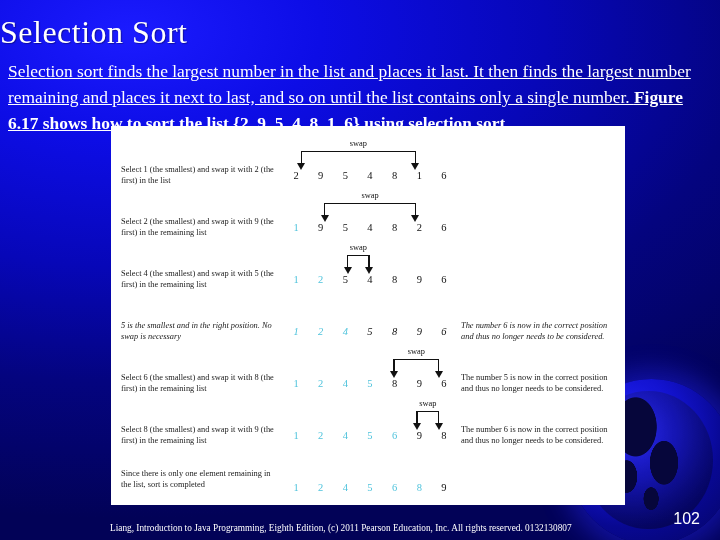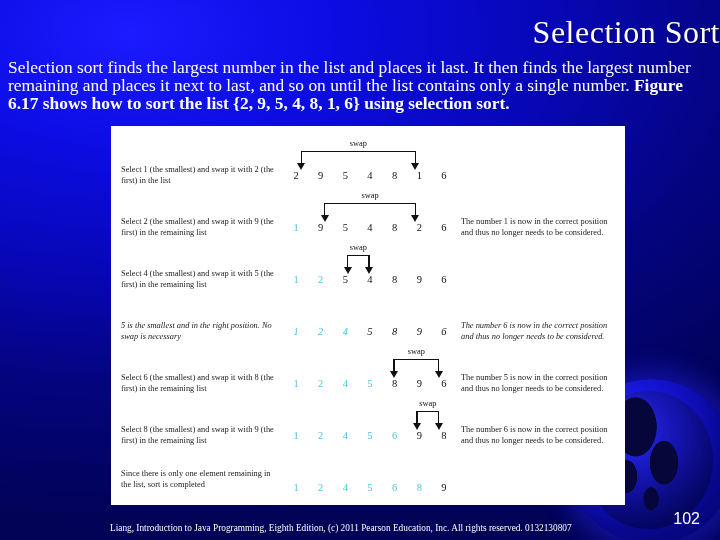--- a/index.html
+++ b/index.html
@@ -31,34 +31,35 @@
       radial-gradient(ellipse 26% 34% at 40% 26%, #07073a 0%, #07073a 62%, transparent 64%),
       radial-gradient(ellipse 18% 26% at 62% 52%, #07073a 0%, #07073a 60%, transparent 62%),
       radial-gradient(ellipse 14% 20% at 33% 62%, #07073a 0%, #07073a 58%, transparent 60%),
       radial-gradient(ellipse 10% 14% at 52% 78%, #07073a 0%, #07073a 58%, transparent 60%),
       radial-gradient(circle at 38% 32%, rgba(60,60,255,.30) 0%, rgba(6,6,70,.55) 70%, rgba(3,3,45,.8) 100%);
   }
 
   
   #title{
     position:absolute;left:0;right:0;top:14px;
-    text-align:right;
+    text-align:left;
     color:#ffffff;
     font-size:32px;
     letter-spacing:.5px;
     text-shadow:1px 1px 1px rgba(0,0,0,.35);
   }
 
   
   #body-text{
     position:absolute;left:8px;right:10px;top:58px;
     color:#ffffff;
     font-size:17.4px;
-    line-height:18px;
+    line-height:26px;
     font-weight:700;
+    text-decoration:underline;
   }
   #body-text .light{font-weight:400;}
 
   
   #figure{
     position:absolute;
     left:111px;top:126px;
     width:514px;height:379px;
     background:#ffffff;
     overflow:hidden;
@@ -169,21 +170,20 @@
         </div>
         <div class="nums" style="top: 14px;">
           <span class="done">1</span>
           <span>9</span>
           <span>5</span>
           <span>4</span>
           <span>8</span>
           <span>2</span>
           <span>6</span>
         </div>
-        <div class="note" style="top: 8px;">The number 1 is now in the correct position and thus no longer needs to be considered.</div>
       </div>
       <div class="fig-row" style="top: 134px;">
         <div class="desc" style="top: 8px;">Select 4 (the smallest) and swap it with 5 (the first) in the remaining list</div>
         <div class="swap" style="left: 235.857px; width: 23.1429px; top: -6px;">
           <span class="lbl">swap</span>
           <span class="bar"></span>
           <span class="leg l"></span>
           <span class="leg r"></span>
           <span class="head l"></span>
           <span class="head r"></span>

